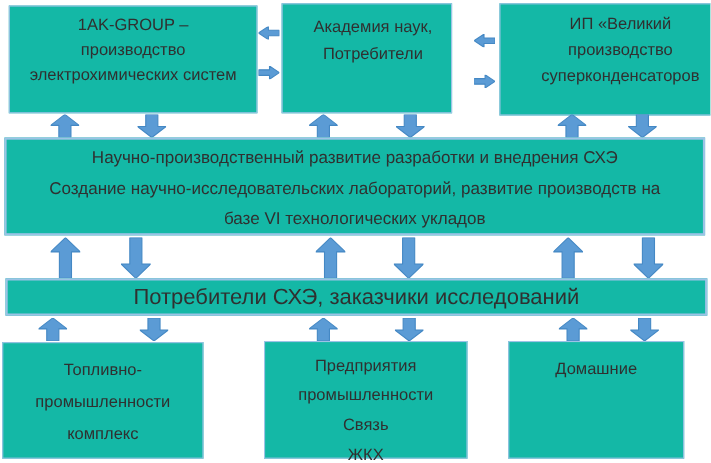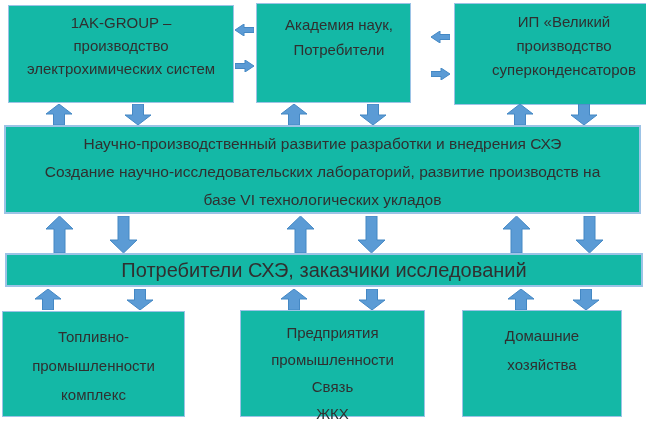--- a/index.html
+++ b/index.html
@@ -159,16 +159,15 @@
 
   <div class="box box-e">
     <span class="line">Предприятия</span>
     <span class="line">промышленности</span>
     <span class="line">Связь</span>
     <span class="line">ЖКХ</span>
   </div>
 
   <div class="box box-f">
     <span class="line">Домашние</span>
-    <span class="line">хозяйства</span>
   </div>
 
 </div>
 
 </body></html>

